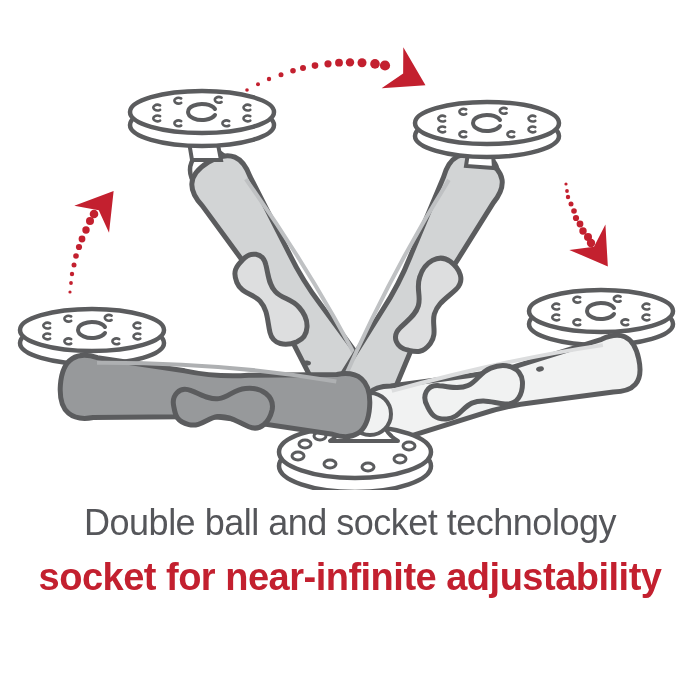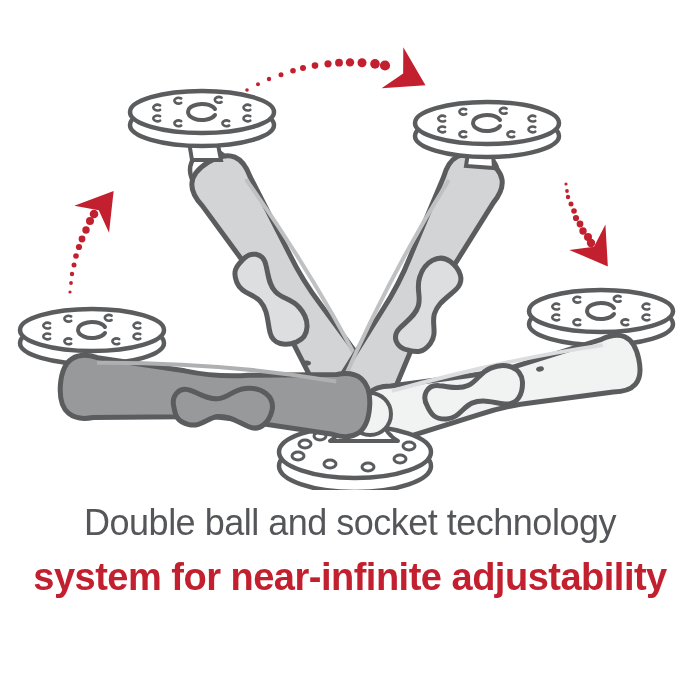--- a/index.html
+++ b/index.html
@@ -169,16 +169,16 @@
       <circle cx="580" cy="224" r="3.4"></circle>
         <circle cx="583" cy="231" r="3.7"></circle>
       <circle cx="588" cy="237" r="4"></circle>
         <circle cx="591" cy="243" r="4.2"></circle>
       <use href="#head" transform="translate(597,251) rotate(55) scale(1.05)"></use>
     </g>
   </svg>
 
   <div class="caption">
     <div class="cap-1">Double ball and socket technology</div>
-    <div class="cap-2">system for near-infinite adjustability</div>
+    <div class="cap-2">socket for near-infinite adjustability</div>
   </div>
 
 </div>
 
 </body></html>

